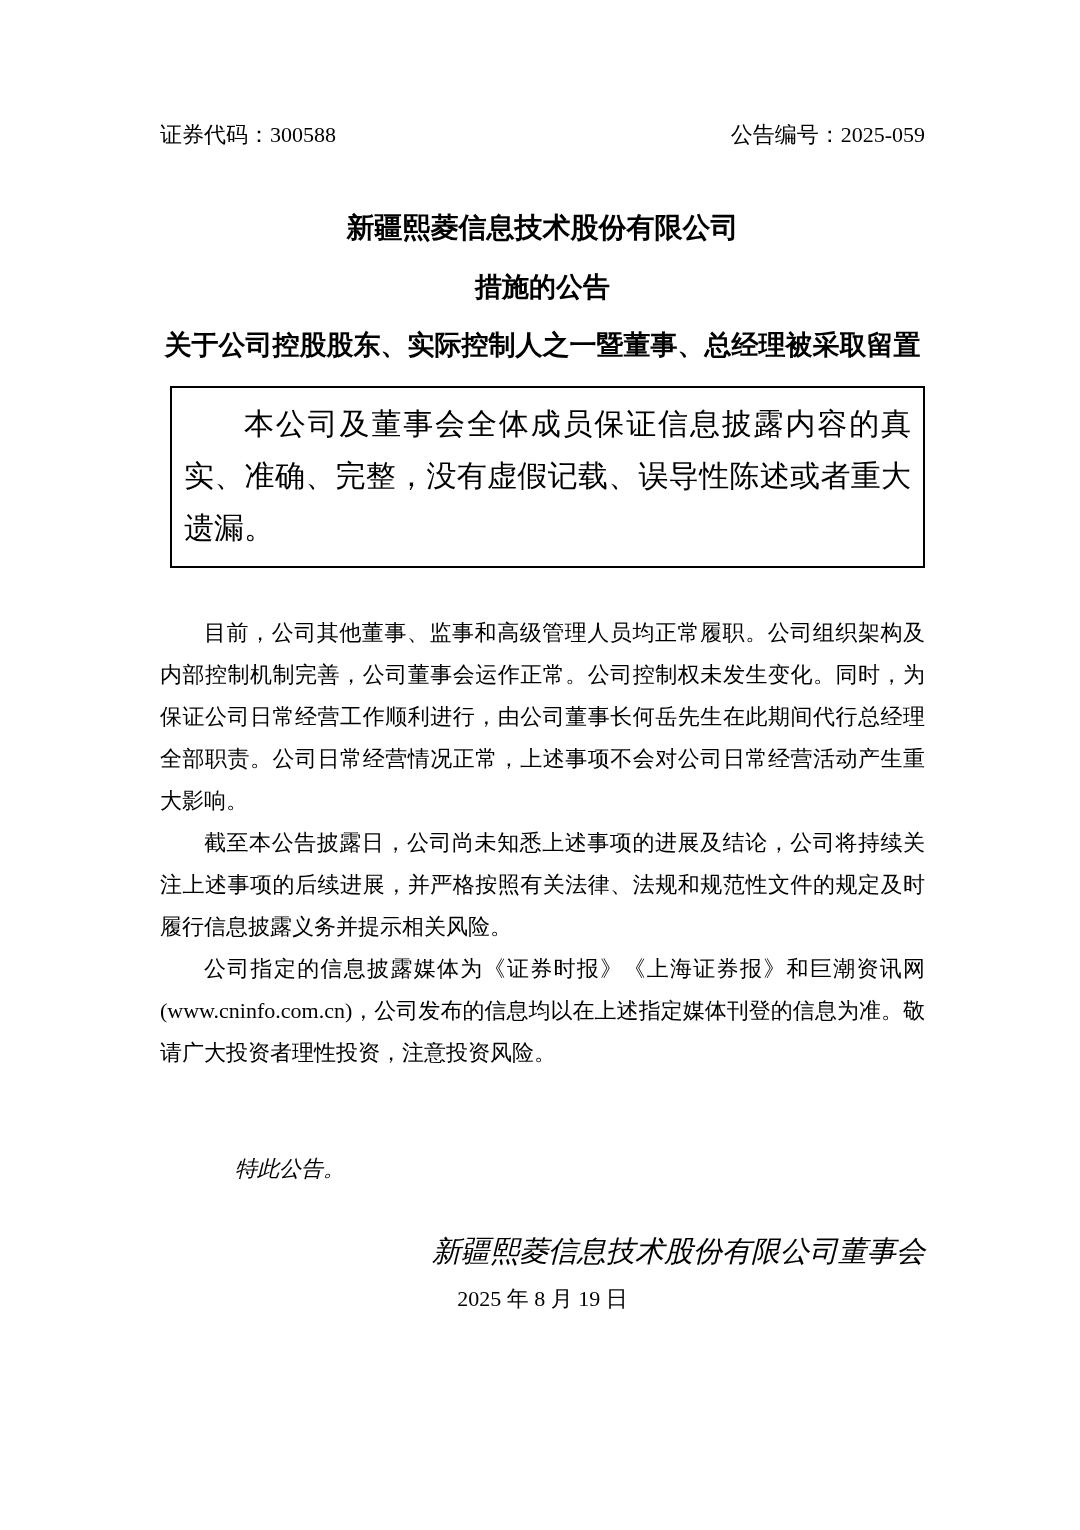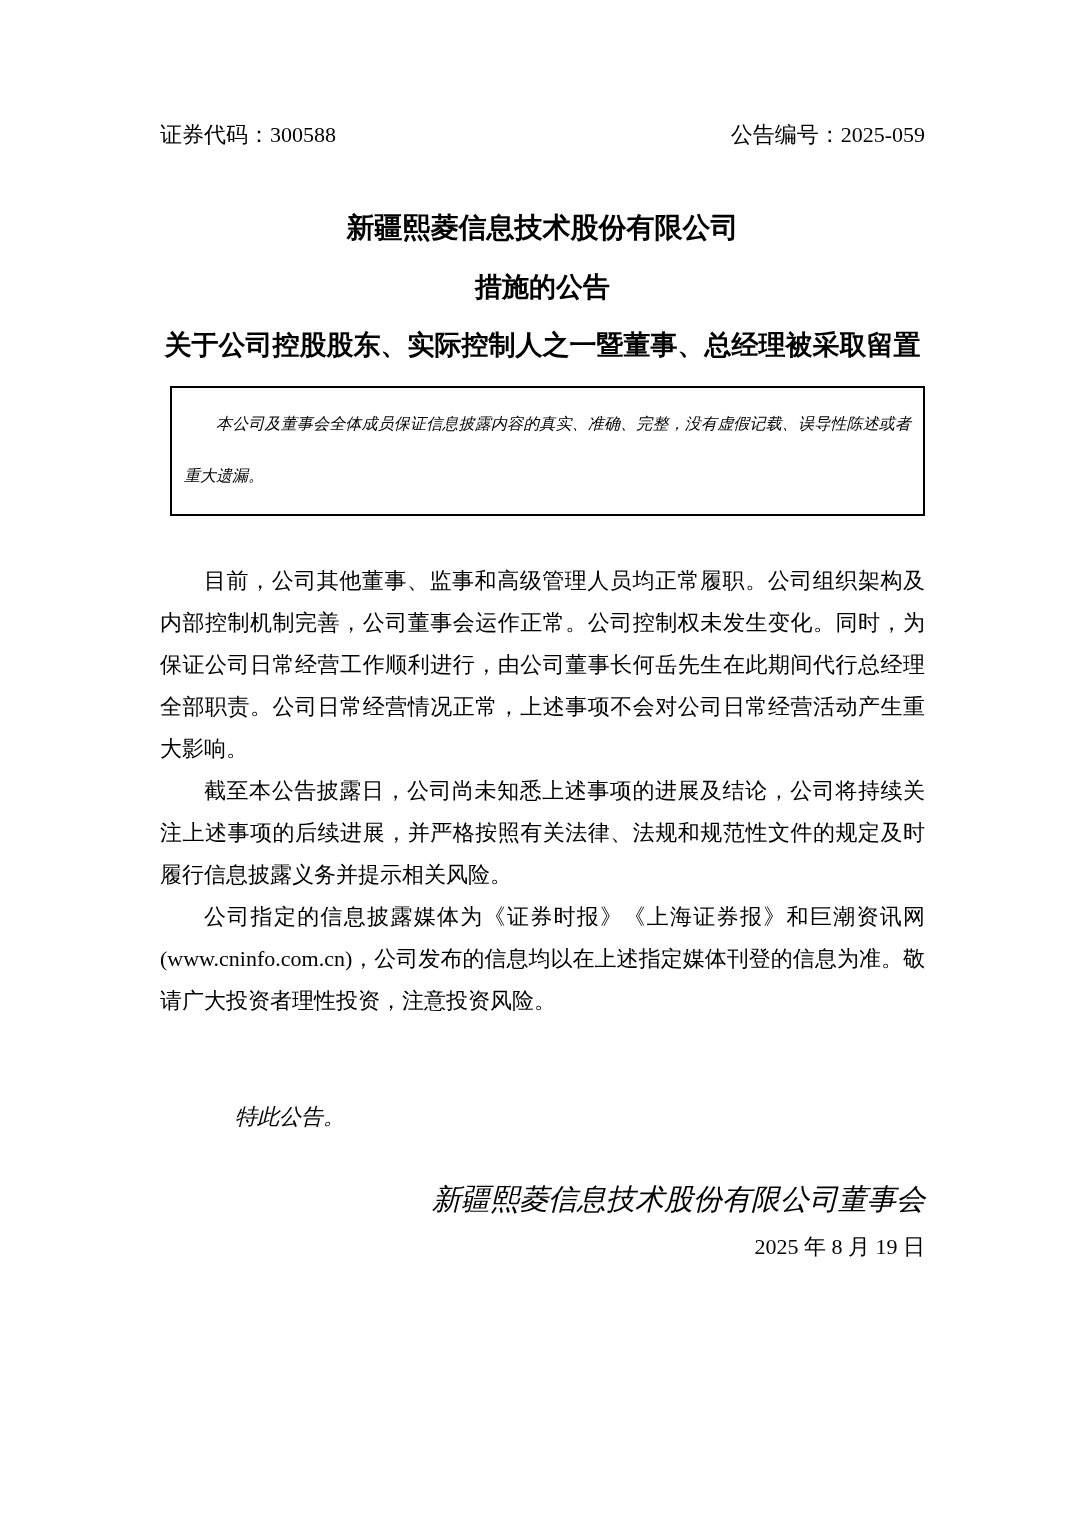--- a/index.html
+++ b/index.html
@@ -42,25 +42,24 @@
     display: block;
     line-height: 58px;
   }
   .disclaimer-box {
     margin: 12px 0 0 10px;
     border: 2px solid #000000;
     padding: 10px 12px 12px 12px;
   }
   .disclaimer-box p {
     margin: 0;
-    font-size: 16px;
+    font-size: 30px;
     line-height: 52px;
     text-indent: 2em;
     text-align: justify;
-    font-style: italic;
   }
   .body-block {
     margin-top: 44px;
   }
   .para {
     margin: 0;
     font-size: 22px;
     line-height: 42px;
     text-indent: 2em;
     text-align: justify;
@@ -75,21 +74,21 @@
   }
   .signature {
     margin: 40px 0 0 0;
     text-align: right;
     font-size: 29px;
     line-height: 42px;
     font-style: italic;
   }
   .date {
     margin: 6px 0 0 0;
-    text-align: right;
+    text-align: center;
     font-size: 22px;
     line-height: 42px;
   }
 </style>
 </head>
 <body>
 
 <div class="page">
 
   <div class="header-row">

